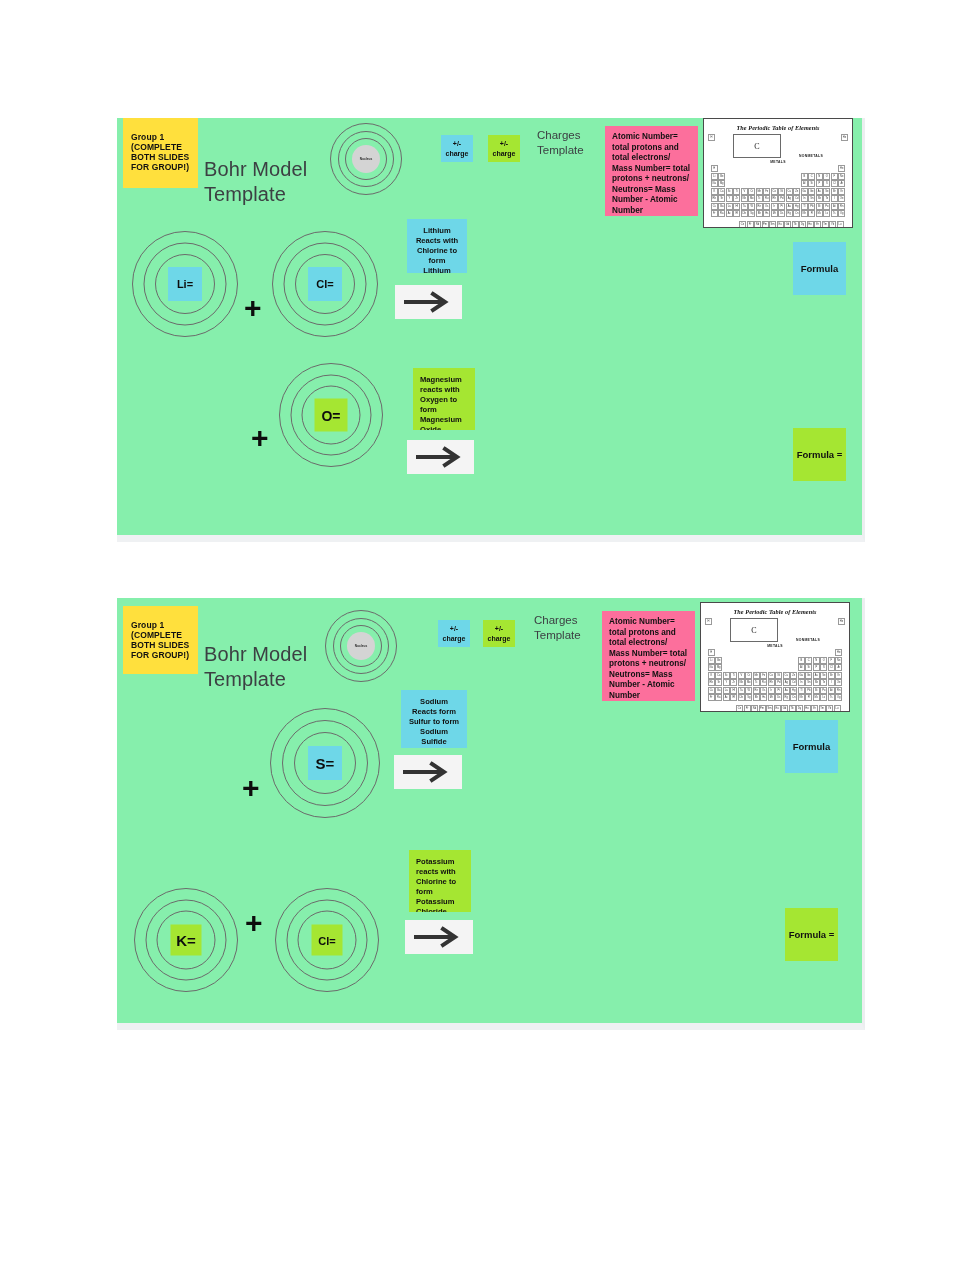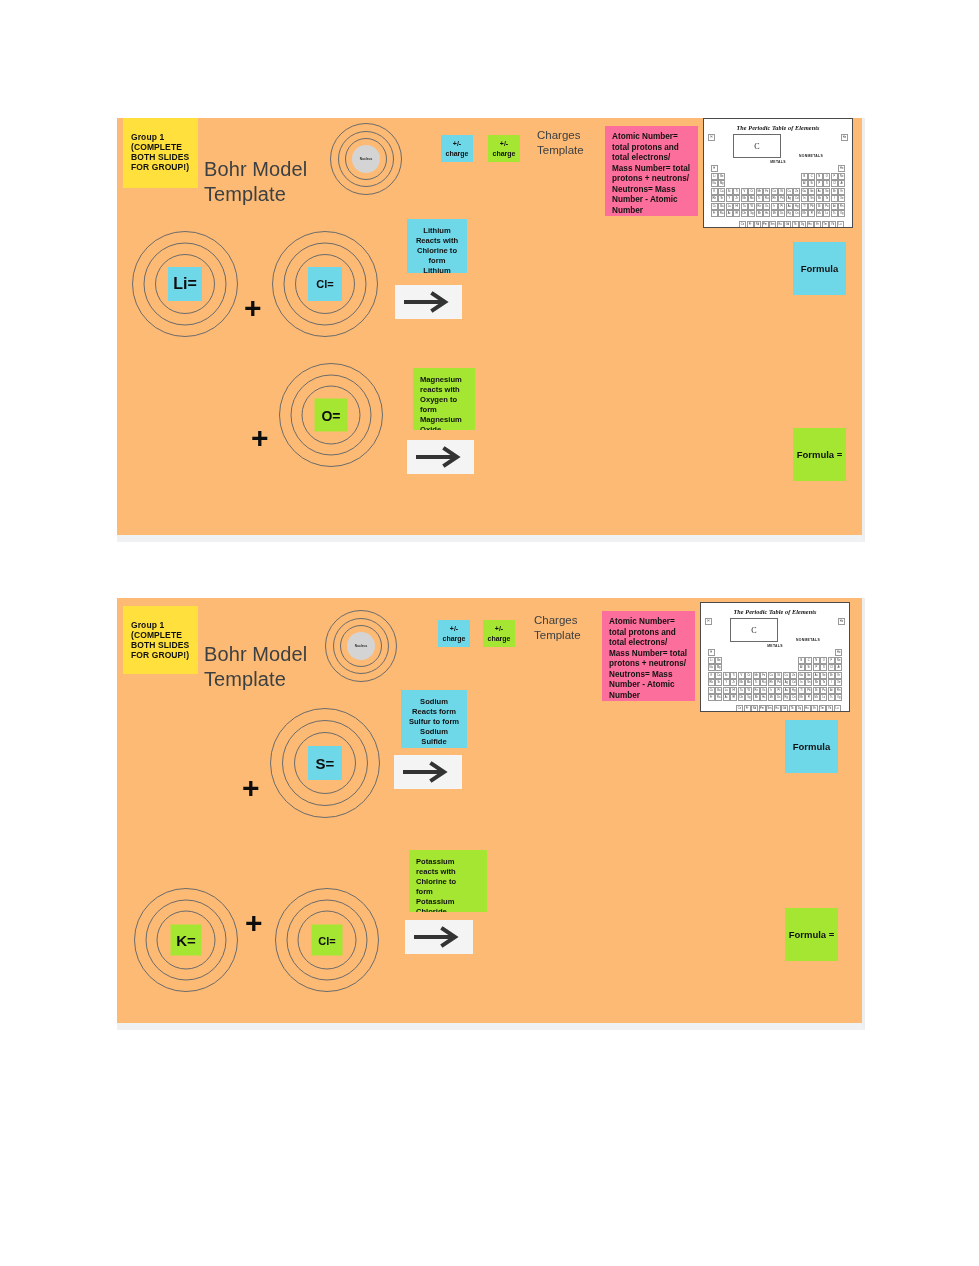--- a/index.html
+++ b/index.html
@@ -13,21 +13,21 @@
     height: 1266px;
     position: relative;
     font-family: "Liberation Sans", sans-serif;
     overflow: hidden;
   }
 
   .slide {
     position: absolute;
     left: 117px;
     width: 748px;
-    background: #fdba74;
+    background: #86efac;
     border-right: 3px solid #eceef0;
     border-bottom: 7px solid #eff1f3;
     box-sizing: border-box;
   }
   #slide-1 { top: 118px; height: 424px; }
   #slide-2 { top: 598px; height: 432px; }
 
   .slide-inner { position: relative; width: 100%; height: 100%; }
 
   
@@ -427,21 +427,21 @@
             <div class="pt-cell">Lu</div>
           </div>
         </div>
 
     </div>
 
     <div class="atom" style="left:15px; top:113px; width:106px; height:106px;">
       <div class="ring" style="width:106px;height:106px;"></div>
       <div class="ring" style="width:83px;height:83px;"></div>
       <div class="ring" style="width:60px;height:60px;"></div>
-      <div class="atom-label note-cyan" style="width:34px;height:34px;font-size:16px;">Li=</div>
+      <div class="atom-label note-cyan" style="width:34px;height:34px;font-size:11px;">Li=</div>
     </div>
 
     <div class="plus" style="left:127px; top:175px;">+</div>
 
     <div class="atom" style="left:155px; top:113px; width:106px; height:106px;">
       <div class="ring" style="width:106px;height:106px;"></div>
       <div class="ring" style="width:83px;height:83px;"></div>
       <div class="ring" style="width:60px;height:60px;"></div>
       <div class="atom-label note-cyan" style="width:34px;height:34px;font-size:11px;">Cl=</div>
     </div>
@@ -728,21 +728,21 @@
 
     <div class="plus" style="left:128px; top:310px;">+</div>
 
     <div class="atom" style="left:158px; top:290px; width:104px; height:104px;">
       <div class="ring" style="width:104px;height:104px;"></div>
       <div class="ring" style="width:81px;height:81px;"></div>
       <div class="ring" style="width:59px;height:59px;"></div>
       <div class="atom-label note-green" style="width:31px;height:31px;font-size:11px;">Cl=</div>
     </div>
 
-    <div class="note note-green note-react" style="left:292px; top:252px; width:78px; height:62px;">Potassium
+    <div class="note note-green note-react" style="left:292px; top:252px; width:62px; height:62px;">Potassium
 reacts with
 Chlorine to
 form
 Potassium
 Chloride</div>
 
     <div class="arrow-box" style="left:288px; top:322px; width:68px; height:34px;">
       <svg width="50" height="22" viewBox="0 0 50 22">
         <path d="M2 11 H36 M29 3 L41 11 L29 19" stroke="#333" stroke-width="4" fill="none" stroke-linecap="square" stroke-linejoin="miter"></path>
       </svg>

